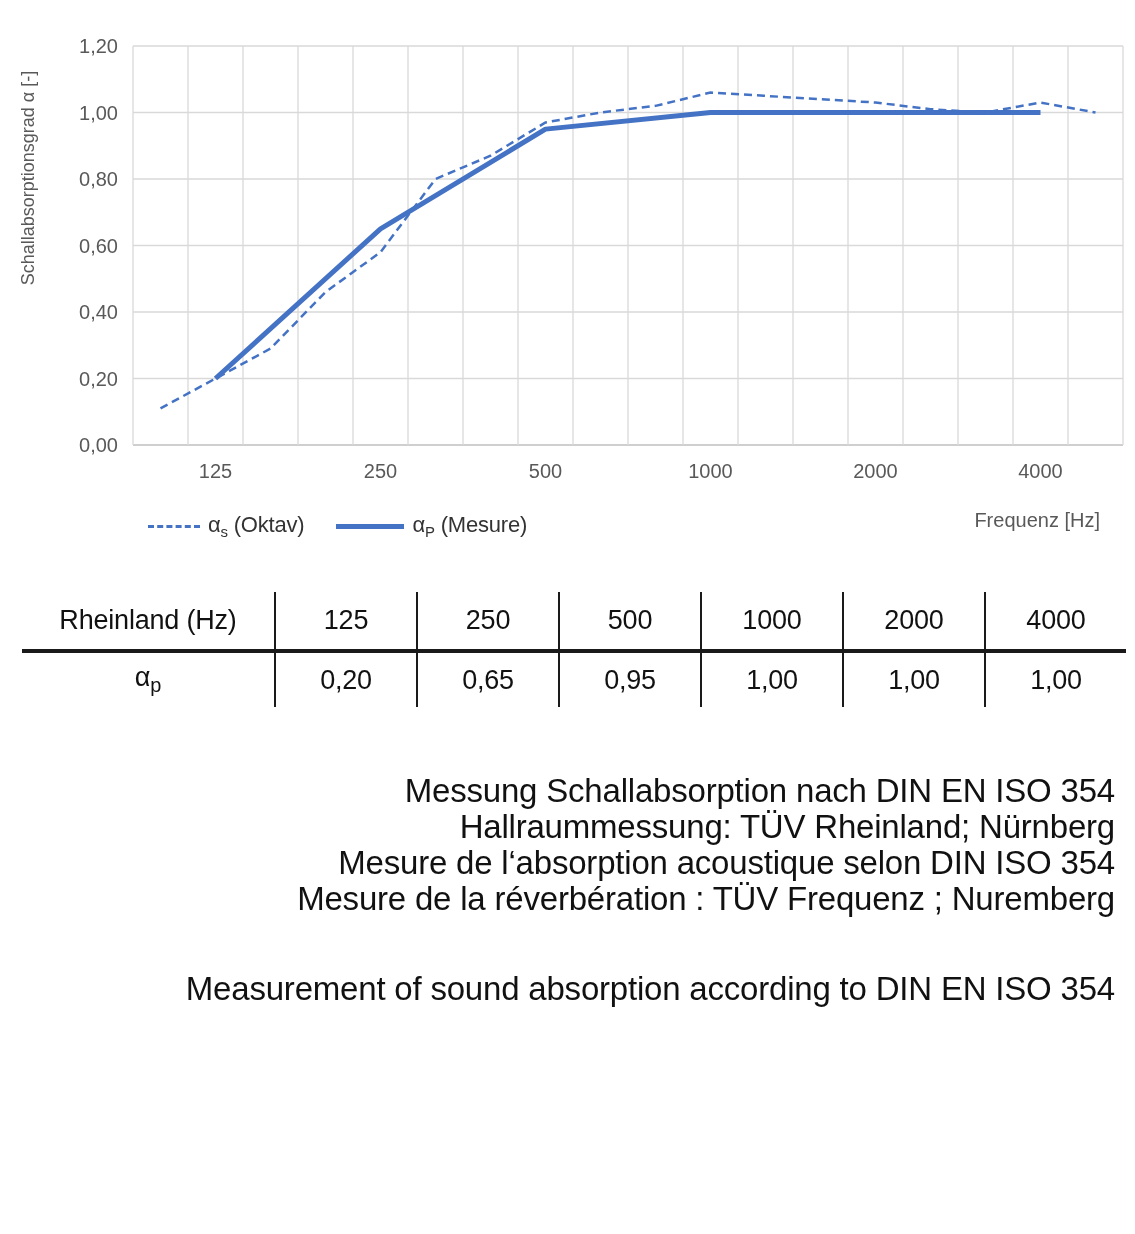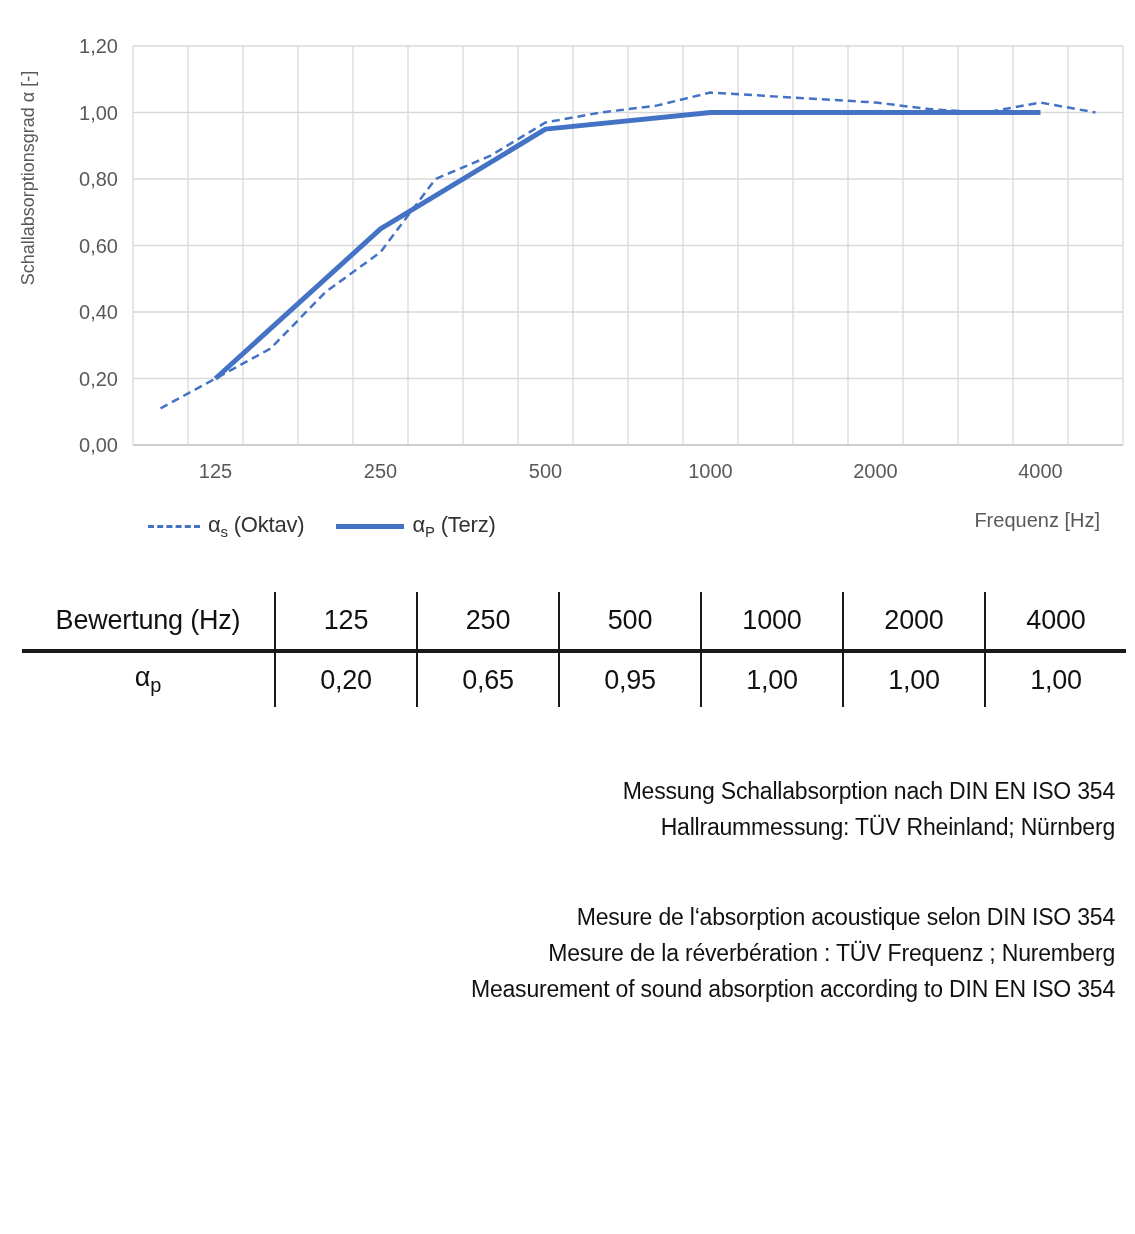--- a/index.html
+++ b/index.html
@@ -26,24 +26,24 @@
   .freq-table { margin:32px 0 0 22px; width:1104px; display:grid;
     grid-template-columns:252px repeat(6,142px);
     grid-template-rows:57px 4px 54px; color:#111; letter-spacing:-0.2px; }
   .freq-table .cell { display:flex; align-items:center; justify-content:center; font-size:27px; }
   .freq-table .vline { border-left:2px solid #1a1a1a; }
   .freq-table .divider { grid-column:1 / -1; background:#1a1a1a; }
   .alpha-label sub { font-size:0.74em; }
 
   
   .notes { margin:0 20px 0 0; text-align:right; color:#111; }
-  .notes .line { display:block; font-size:23px; line-height:36px; letter-spacing:-0.2px; }
+  .notes .line { display:block; font-size:33px; line-height:36px; letter-spacing:-0.2px; }
   .notes-de { margin-top:66px; }
-  .notes-fr { margin-top:54px; }
-  .notes-en { }
+  .notes-fr { }
+  .notes-en { margin-top:54px; }
 </style>
 </head>
 <body>
 
 <div class="page">
 
   <div class="chart-area">
     <svg id="chart-svg" width="1135" height="560" viewBox="0 0 1135 560">
       <g id="grid-group">
           <line x1="133" y1="445" x2="1123" y2="445" stroke="#BFBFBF" stroke-width="1.6"></line>
@@ -94,27 +94,27 @@
       <text class="axis-title-x" x="1100" y="527" text-anchor="end">Frequenz [Hz]</text>
     </svg>
 
     <div class="legend">
       <div class="legend-item">
         <span class="sample dashed"></span>
         <span class="legend-label"><span>α</span><sub>s</sub><span> (Oktav)</span></span>
       </div>
       <div class="legend-item">
         <span class="sample solid"></span>
-        <span class="legend-label"><span>α</span><sub>P</sub><span> (Terz)</span></span>
+        <span class="legend-label"><span>α</span><sub>P</sub><span> (Mesure)</span></span>
       </div>
     </div>
   </div>
 
   <div class="freq-table">
-    <div class="cell">Bewertung (Hz)</div>
+    <div class="cell">Rheinland (Hz)</div>
     <div class="cell vline">125</div>
     <div class="cell vline">250</div>
     <div class="cell vline">500</div>
     <div class="cell vline">1000</div>
     <div class="cell vline">2000</div>
     <div class="cell vline">4000</div>
 
     <div class="divider"></div>
 
     <div class="cell">

